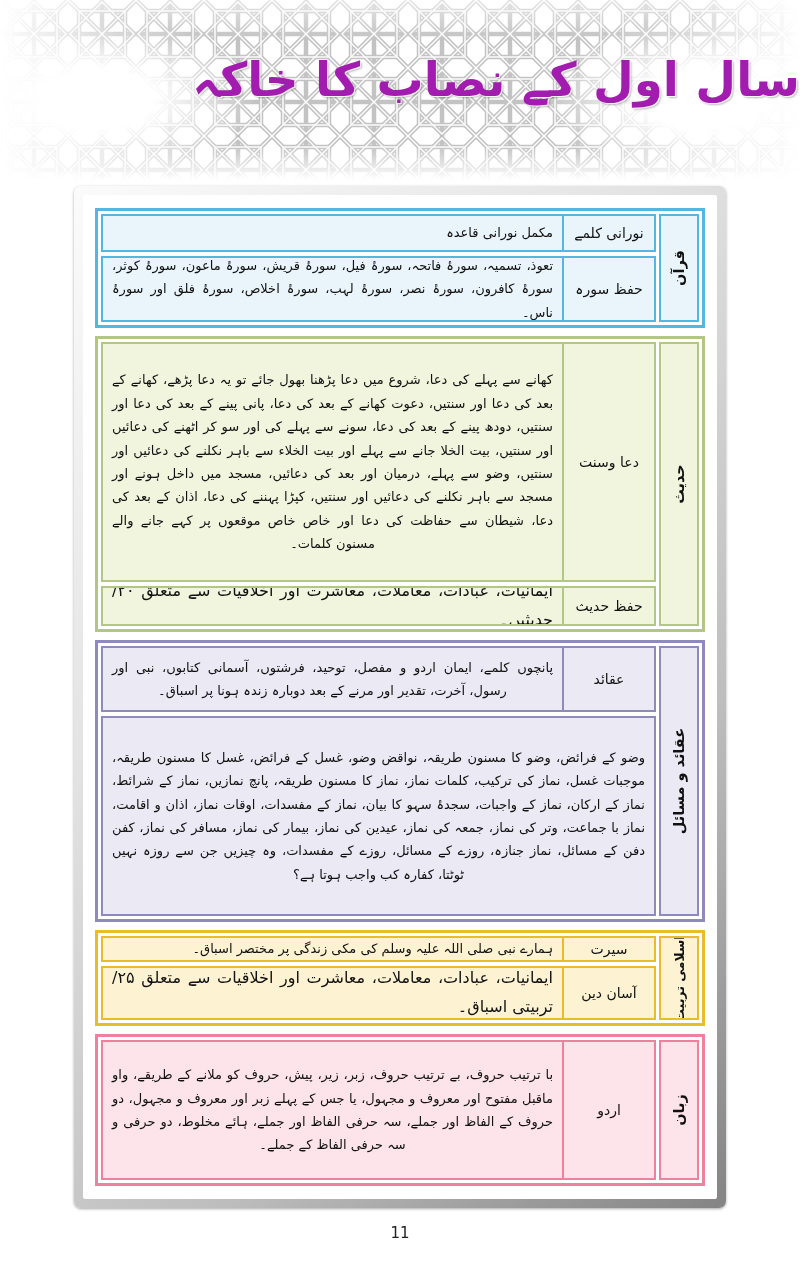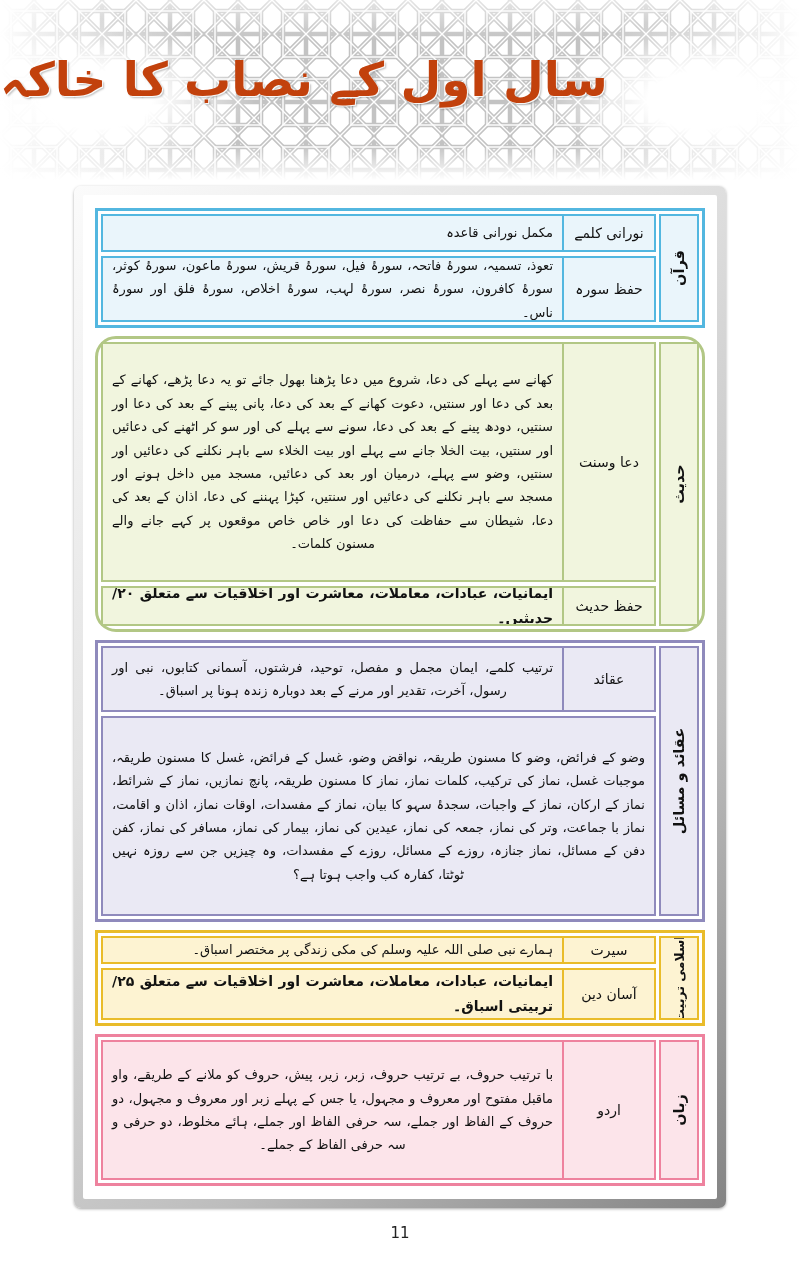--- a/index.html
+++ b/index.html
@@ -12,22 +12,22 @@
   .header .fade {
     position:absolute; inset:0;
     background:
       linear-gradient(to right, #fff 0%, rgba(255,255,255,0) 15%, rgba(255,255,255,0) 85%, #fff 100%),
       linear-gradient(to bottom, rgba(255,255,255,.55) 0%, rgba(255,255,255,0) 22%, rgba(255,255,255,0) 80%, #fff 99%),
       radial-gradient(ellipse 20% 45% at 12% 55%, #fff 35%, rgba(255,255,255,0) 100%),
       radial-gradient(ellipse 20% 45% at 88% 55%, #fff 35%, rgba(255,255,255,0) 100%);
   }
   .page-title {
     position:absolute; left:0; top:52px; width:100%;
-    direction:rtl; text-align:left;
-    font-size:47px; font-weight:bold; color:#c2410c;
+    direction:rtl; text-align:right;
+    font-size:47px; font-weight:bold; color:#a21caf;
     text-shadow: 1px 1px 0 rgba(255,255,255,.9), 2px 2px 2px rgba(0,0,0,.25);
   }
 
   
   .frame {
     width:652px; margin:4px auto 0;
     padding:9px; border-radius:7px;
     background: linear-gradient(135deg, #fbfbfb 0%, #e3e3e3 35%, #bdbdbd 70%, #848484 100%);
     box-shadow: 0 1px 3px rgba(0,0,0,.35);
   }
@@ -49,41 +49,41 @@
     flex:1 1 auto; min-width:0; overflow:hidden;
     direction:rtl; padding:1px 9px;
     display:flex; flex-direction:column; justify-content:center;
   }
   .sec .cell-content .txt {
     width:100%; color:#111;
     font-size:13px; line-height:1.8;
     text-align:justify; text-align-last:right;
   }
   .sec .cell-content .txt.last-center { text-align-last:center; }
-  .sec .cell-content .txt.tight { font-size:14px;font-weight:bold; }
+  .sec .cell-content .txt.tight { font-size:16px; }
   .sec .cell-label {
     flex:0 0 92px; border-left:2px solid var(--bc);
     display:flex; align-items:center; justify-content:center;
     direction:rtl; text-align:center;
     font-size:14px; color:#111; padding:2px;
   }
   .sec .cat {
     flex:0 0 40px; border:2px solid var(--bc); background:var(--fc);
     display:flex; align-items:center; justify-content:center; overflow:hidden;
   }
   .sec .cat span {
     transform:rotate(-90deg); transform-origin:center;
     white-space:nowrap; direction:rtl;
     font-size:14.5px; font-weight:bold; color:#111;
   }
 
   
   .s0 { --bc:#53b7e0; --fc:#eaf5fb; height:120px; }
   .s0 .r0 { flex:0 0 38px; } .s0 .r1 { flex:1 1 auto; }
-  .s1 { --bc:#b2c785; --fc:#f1f5de; height:296px;border-radius:21px; }
+  .s1 { --bc:#b2c785; --fc:#f1f5de; height:296px; }
   .s1 .r0 { flex:1 1 auto; } .s1 .r1 { flex:0 0 40px; }
   .s2 { --bc:#8f8abc; --fc:#eae9f4; height:282px; }
   .s2 .r0 { flex:0 0 66px; } .s2 .r1 { flex:1 1 auto; }
   .s3 { --bc:#e9bc2a; --fc:#fdf3d2; height:96px; }
   .s3 .r0 { flex:1 1 auto; } .s3 .r1 { flex:1 1 auto; }
   .s4 { --bc:#ee829e; --fc:#fce4ea; height:152px; }
   .s4 .r0 { flex:0 0 38px; } .s4 .r1 { flex:1 1 auto; }
 
   
   .pageno { margin-top:16px; text-align:center; font-size:15px; color:#222; }
@@ -154,21 +154,21 @@
       </div>
       <div class="cat">
           <span>حدیث</span>
         </div>
     </div>
 
     <div class="sec s2">
       <div class="main">
         <div class="row r0">
           <div class="cell-content">
-              <div class="txt last-center">ترتیب کلمے، ایمان مجمل و مفصل، توحید، فرشتوں، آسمانی کتابوں، نبی اور رسول، آخرت، تقدیر اور مرنے کے بعد دوبارہ زندہ ہونا پر اسباق۔</div>
+              <div class="txt last-center">پانچوں کلمے، ایمان اردو و مفصل، توحید، فرشتوں، آسمانی کتابوں، نبی اور رسول، آخرت، تقدیر اور مرنے کے بعد دوبارہ زندہ ہونا پر اسباق۔</div>
             </div>
           <div class="cell-label">عقائد</div>
         </div>
         <div class="row r1">
           <div class="cell-content">
               <div class="txt last-center">وضو کے فرائض، وضو کا مسنون طریقہ، نواقض وضو، غسل کے فرائض، غسل کا مسنون طریقہ، موجبات غسل، نماز کی ترکیب، کلمات نماز، نماز کا مسنون طریقہ، پانچ نمازیں، نماز کے شرائط، نماز کے ارکان، نماز کے واجبات، سجدۂ سہو کا بیان، نماز کے مفسدات، اوقات نماز، اذان و اقامت، نماز با جماعت، وتر کی نماز، جمعہ کی نماز، عیدین کی نماز، بیمار کی نماز، مسافر کی نماز، کفن دفن کے مسائل، نماز جنازہ، روزے کے مسائل، روزے کے مفسدات، وہ چیزیں جن سے روزہ نہیں ٹوٹتا، کفارہ کب واجب ہوتا ہے؟</div>
             </div>
         </div>
       </div>
       <div class="cat">

